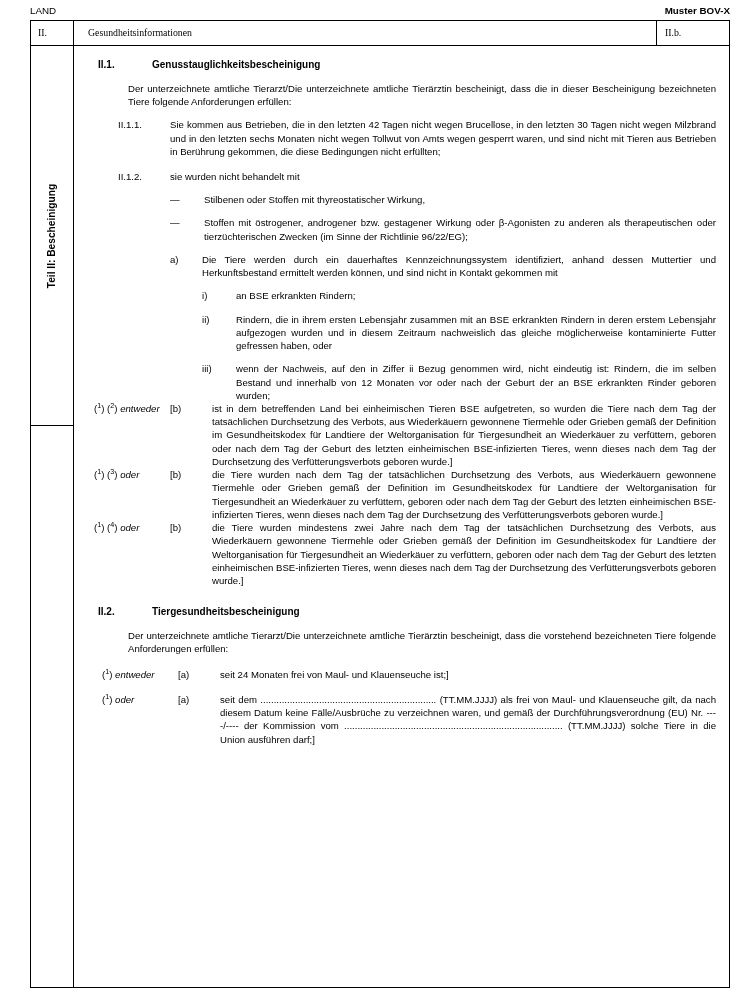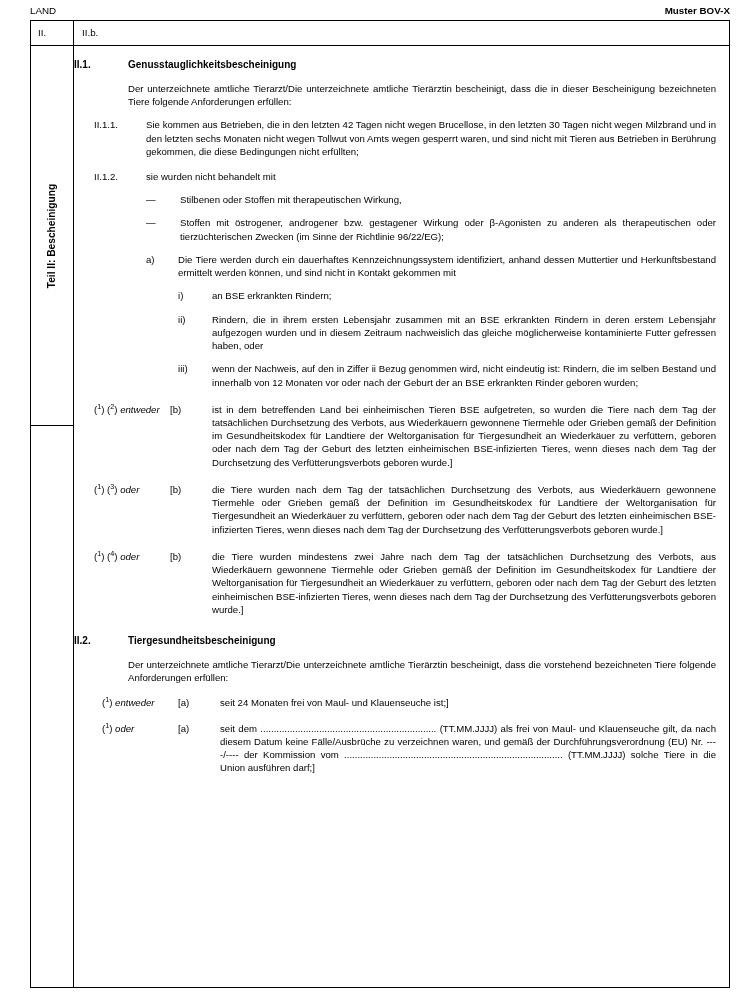--- a/index.html
+++ b/index.html
@@ -63,20 +63,21 @@
     border-bottom: 1.4px solid #000;
     box-sizing: border-box;
     display: flex;
     align-items: stretch;
   }
   .band .cell {
     display: flex;
     align-items: center;
     box-sizing: border-box;
     font-size: 9.8px;
+    font-family: Liberation Serif, serif;
   }
   .band .c1 {
     width: 44px;
     padding-left: 8px;
     border-right: 1.4px solid #000;
   }
   .band .c2 {
     flex: 1;
     padding-left: 14px;
     border-right: 1.4px solid #000;
@@ -138,29 +139,30 @@
     font-weight: bold;
     font-size: 10px;
   }
   .row {
     display: flex;
     align-items: flex-start;
   }
   .num {
     flex: 0 0 auto;
     white-space: nowrap;
+    margin-left: 24px;
   }
   .txt {
     flex: 1 1 auto;
     text-align: justify;
   }
   .just { text-align: justify; }
   .mt10 { margin-top: 10px; }
   .mt12 { margin-top: 12px; }
-  .mt14 { margin-top: 14px; }
+  .mt14 { }
   .mt18 { margin-top: 18px; }
 
   .ind-sectitle .num { width: 54px; }
   .lvl1 { margin-left: 20px; }       
   .lvl1 .num { width: 52px; }
   .lvl2 { margin-left: 72px; }       
   .lvl2 .num { width: 34px; }
   .lvl3 { margin-left: 72px; }       
   .lvl3 .num { width: 32px; }
   .lvl4 { margin-left: 104px; }      
@@ -188,20 +190,21 @@
 
   <div class="top-header">
     <div class="left">LAND</div>
     <div class="right">Muster BOV-X</div>
   </div>
 
   <div class="frame"></div>
 
   <div class="band">
     <div class="cell c1">II.</div>
+    <div class="cell c2">Gesundheitsinformationen</div>
     <div class="cell c4">II.b.</div>
   </div>
 
   <div class="vstrip">
     <div class="vtext">Teil II: Bescheinigung</div>
   </div>
   <div class="vline-lower"></div>
 
   <div class="content">
 
@@ -217,21 +220,21 @@
       <div class="txt">Sie kommen aus Betrieben, die in den letzten 42 Tagen nicht wegen Brucellose, in den letzten 30 Tagen nicht wegen Milzbrand und in den letzten sechs Monaten nicht wegen Tollwut von Amts wegen gesperrt waren, und sind nicht mit Tieren aus Betrieben in Berührung gekommen, die diese Bedingungen nicht erfüllten;</div>
     </div>
 
     <div class="row lvl1 mt12">
       <div class="num">II.1.2.</div>
       <div class="txt">sie wurden nicht behandelt mit</div>
     </div>
 
     <div class="row lvl2 mt10">
       <div class="num">—</div>
-      <div class="txt">Stilbenen oder Stoffen mit therapeutischen Wirkung,</div>
+      <div class="txt">Stilbenen oder Stoffen mit thyreostatischer Wirkung,</div>
     </div>
     <div class="row lvl2 mt10">
       <div class="num">—</div>
       <div class="txt">Stoffen mit östrogener, androgener bzw. gestagener Wirkung oder β-Agonisten zu anderen als therapeutischen oder tierzüchterischen Zwecken (im Sinne der Richtlinie 96/22/EG);</div>
     </div>
 
 
     <div class="row lvl3 mt10">
       <div class="num">a)</div>
       <div class="txt">Die Tiere werden durch ein dauerhaftes Kennzeichnungssystem identifiziert, anhand dessen Muttertier und Herkunftsbestand ermittelt werden können, und sind nicht in Kontakt gekommen mit</div>

